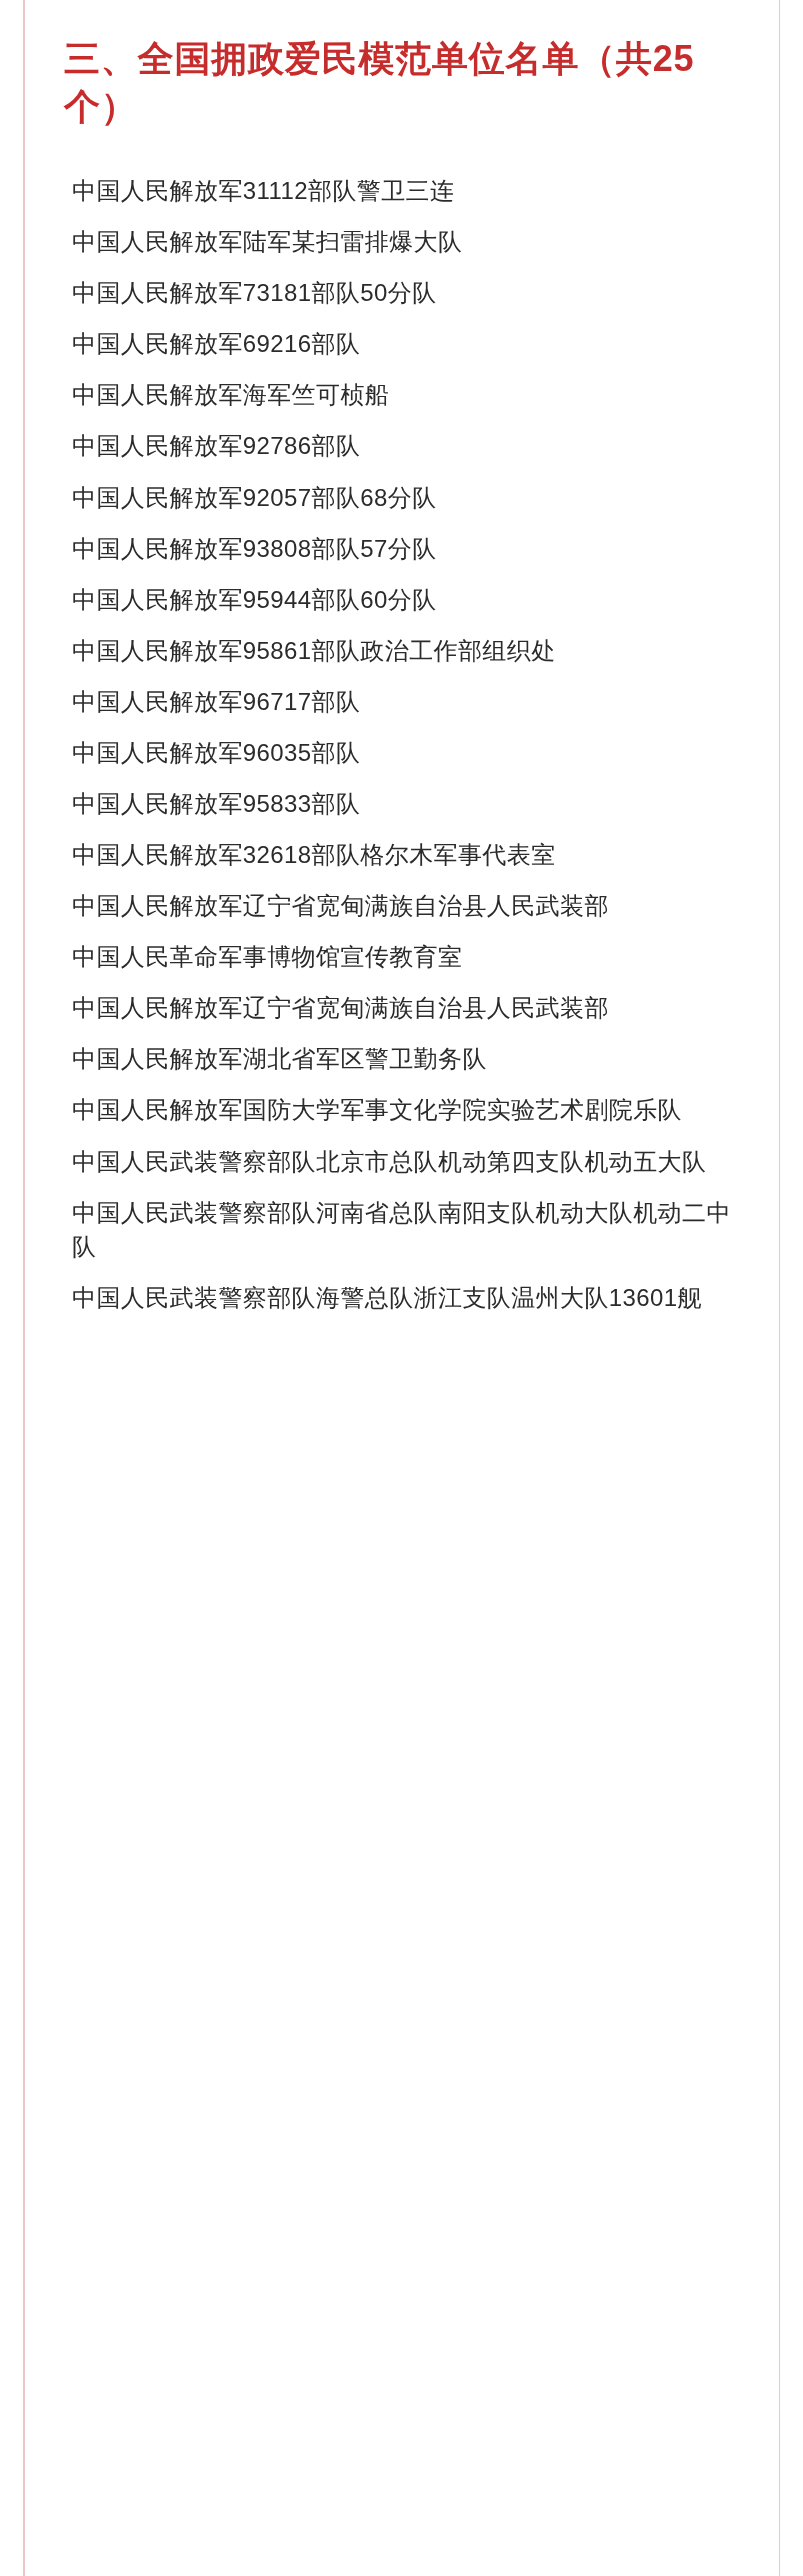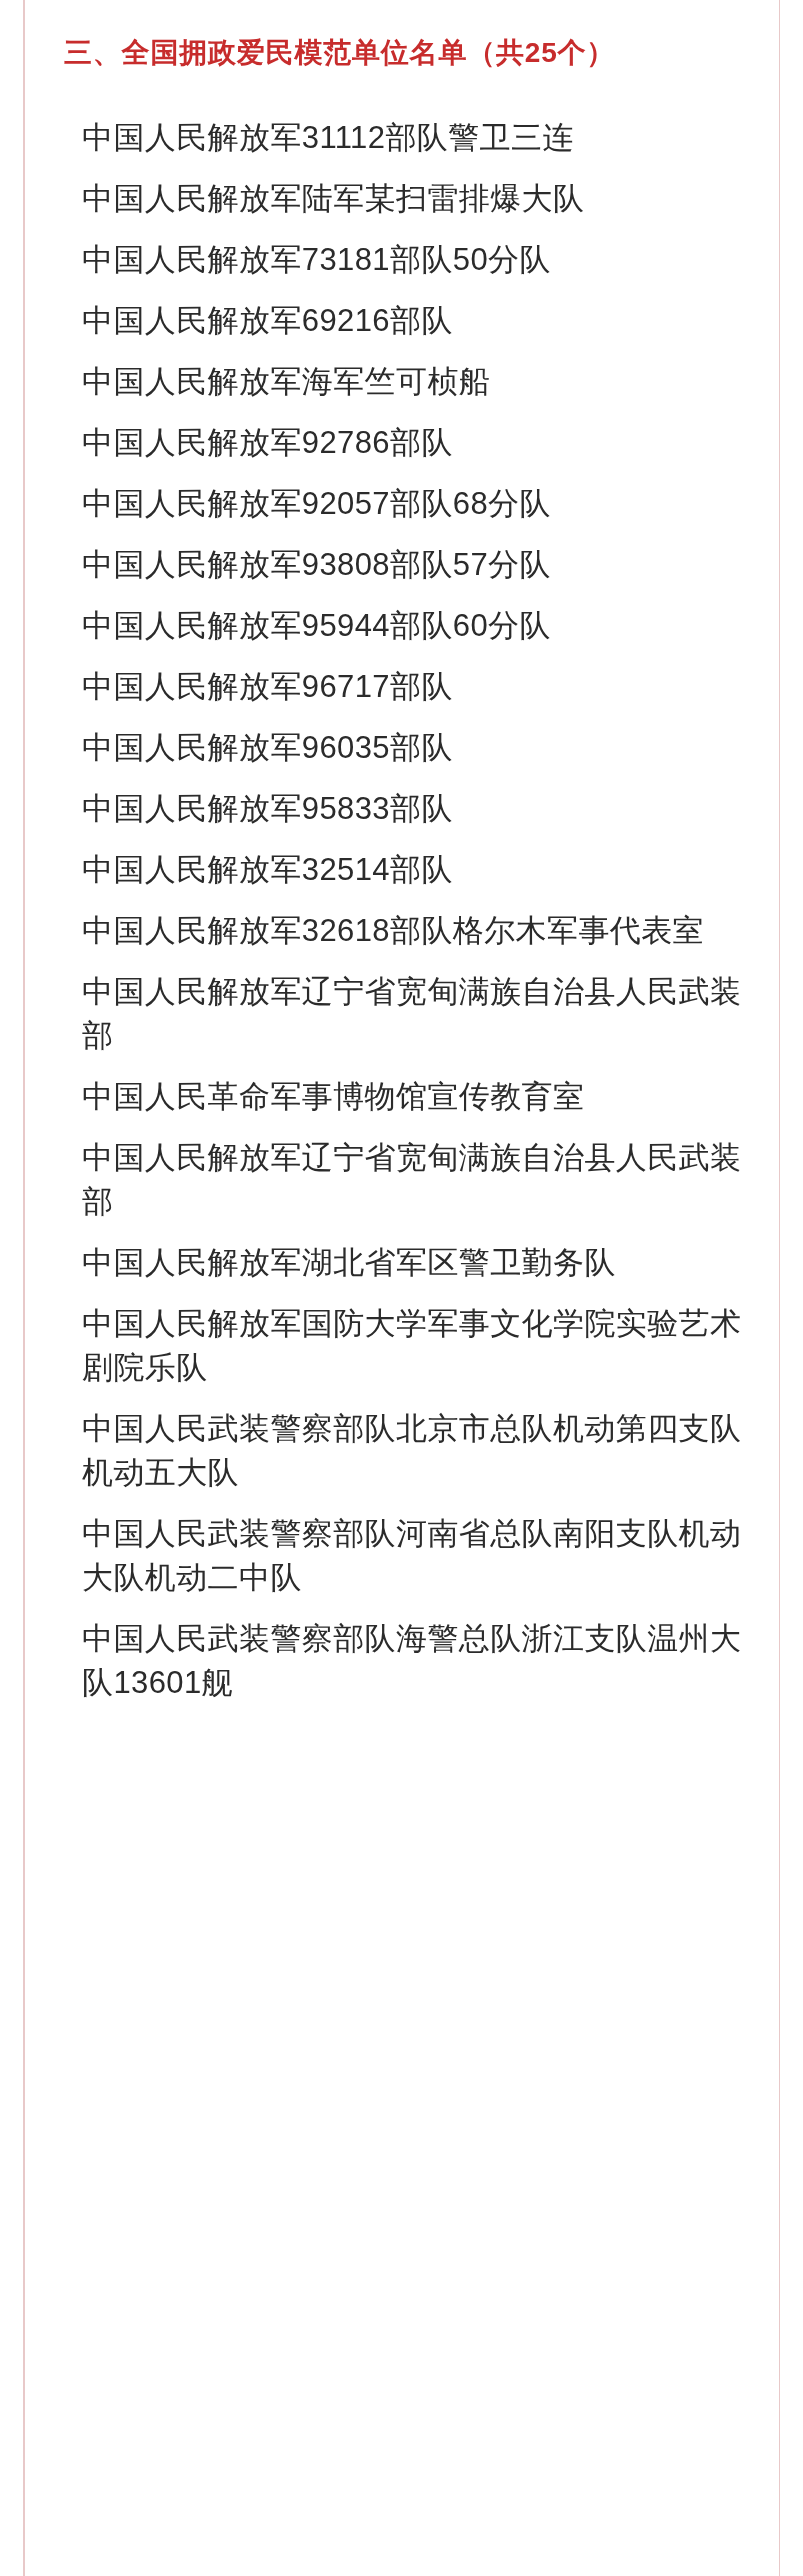--- a/index.html
+++ b/index.html
@@ -33,38 +33,38 @@
   .edge-rule.left  { left: 23px; }
   .edge-rule.right { right: 23px; }
 
   .content {
     position: relative;
     padding: 35px 56px 30.5px 64px;
   }
 
   .doc-title {
     color: #c72c2c;
-    font-size: 28px;
+    font-size: 36px;
     line-height: 1.32;
     font-weight: bold;
     letter-spacing: 0.8px;
     margin: 0 0 44px 0;
     word-break: break-all;
   }
 
   .unit-list {
     margin: 0;
     padding: 0;
     list-style: none;
   }
   .unit-list li {
-    font-size: 31px;
+    font-size: 24px;
     line-height: 1.42;
     color: #2b2b2b;
-    margin: 0 0 17px 18px;
+    margin: 0 0 17px 8px;
     letter-spacing: 0.4px;
     word-break: break-all;
   }
 </style>
 </head>
 <body>
 
 <div class="page">
   <div class="edge-rule left"></div>
   <div class="edge-rule right"></div>
@@ -75,24 +75,24 @@
     <ul class="unit-list">
       <li>中国人民解放军31112部队警卫三连</li>
       <li>中国人民解放军陆军某扫雷排爆大队</li>
       <li>中国人民解放军73181部队50分队</li>
       <li>中国人民解放军69216部队</li>
       <li>中国人民解放军海军竺可桢船</li>
       <li>中国人民解放军92786部队</li>
       <li>中国人民解放军92057部队68分队</li>
       <li>中国人民解放军93808部队57分队</li>
       <li>中国人民解放军95944部队60分队</li>
+      <li>中国人民解放军95861部队政治工作部组织处</li>
       <li>中国人民解放军96717部队</li>
       <li>中国人民解放军96035部队</li>
       <li>中国人民解放军95833部队</li>
-      <li>中国人民解放军32514部队</li>
       <li>中国人民解放军32618部队格尔木军事代表室</li>
       <li>中国人民解放军辽宁省宽甸满族自治县人民武装部</li>
       <li>中国人民革命军事博物馆宣传教育室</li>
       <li>中国人民解放军辽宁省宽甸满族自治县人民武装部</li>
       <li>中国人民解放军湖北省军区警卫勤务队</li>
       <li>中国人民解放军国防大学军事文化学院实验艺术剧院乐队</li>
       <li>中国人民武装警察部队北京市总队机动第四支队机动五大队</li>
       <li>中国人民武装警察部队河南省总队南阳支队机动大队机动二中队</li>
       <li>中国人民武装警察部队海警总队浙江支队温州大队13601舰</li>
     </ul>

